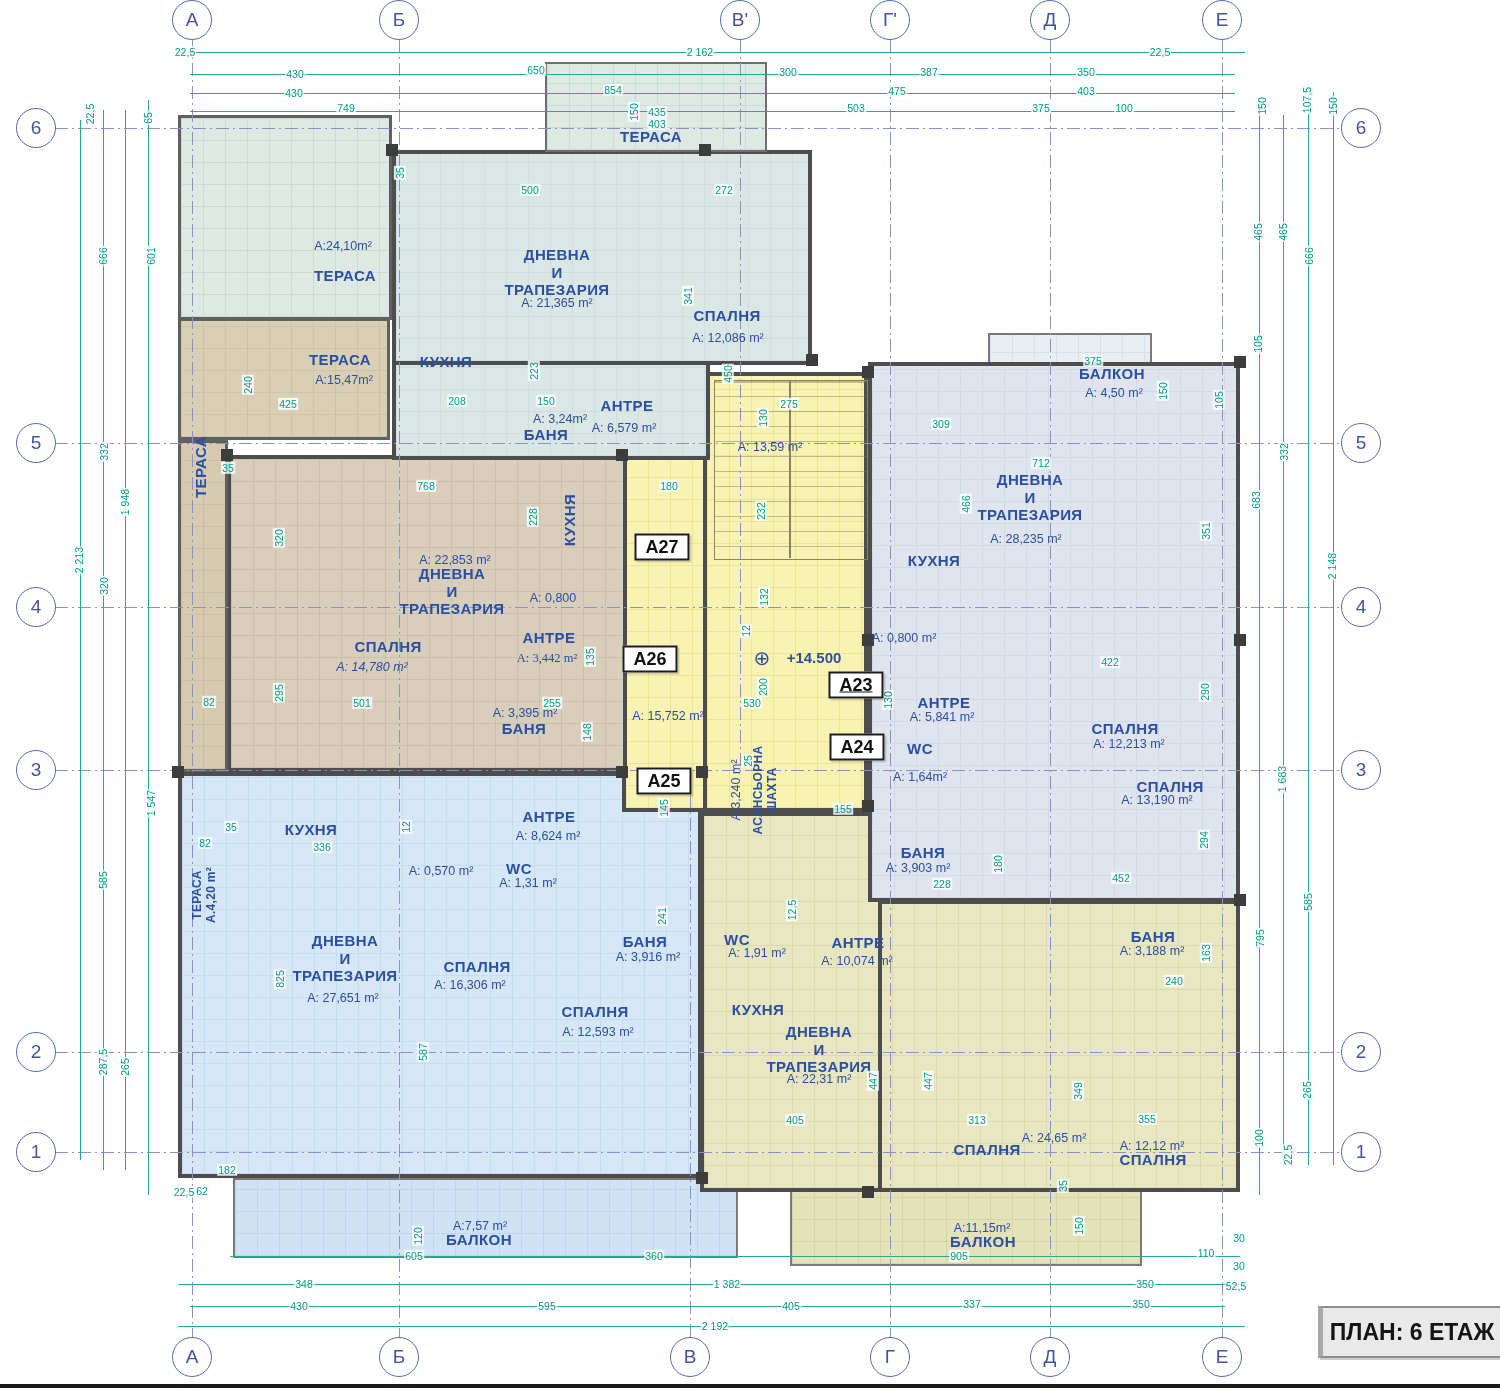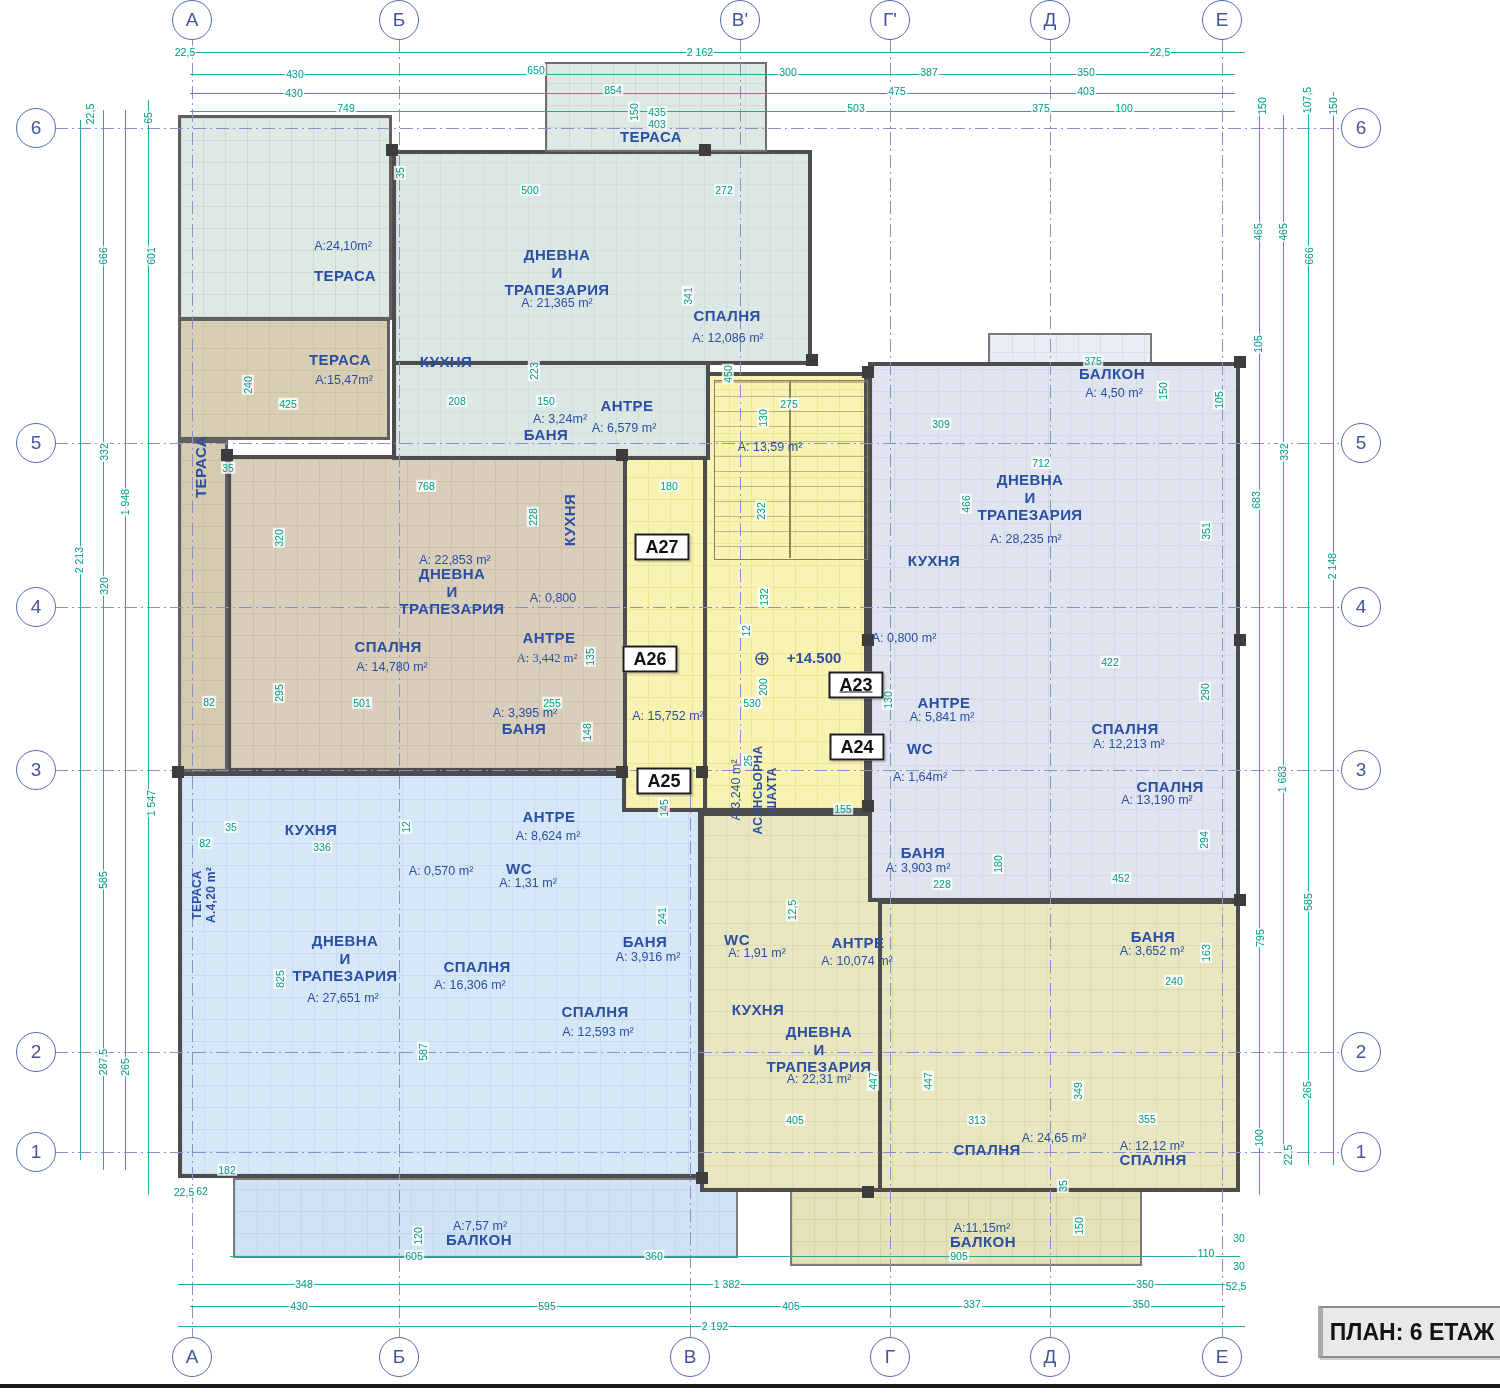--- a/index.html
+++ b/index.html
@@ -126,21 +126,21 @@
 ШАХТА</div>
     <div class="lbl area v" style="left: 736px; top: 790px;">А:3,240 m²</div>
     <div class="lbl room v" style="left: 201px; top: 467px;">ТЕРАСА</div>
     <div class="lbl room v" style="left: 570px; top: 520px;">КУХНЯ</div>
     <div class="lbl area" style="left: 455px; top: 560px;">А: 22,853 m²</div>
     <div class="lbl room" style="left: 452px; top: 592px;">ДНЕВНА
 И
 ТРАПЕЗАРИЯ</div>
     <div class="lbl area" style="left: 553px; top: 598px;">А: 0,800</div>
     <div class="lbl room" style="left: 388px; top: 647px;">СПАЛНЯ</div>
-    <div class="lbl area" style="left: 392px; top: 667px;">А: 14,780 m²</div>
+    <div class="lbl area" style="left: 372px; top: 667px; font-style: italic;">А: 14,780 m²</div>
     <div class="lbl room" style="left: 549px; top: 638px;">АНТРЕ</div>
     <div class="lbl area" style="left: 547px; top: 658px; font-family: Liberation Serif, serif;">А: 3,442 m²</div>
     <div class="lbl area" style="left: 525px; top: 713px;">А: 3,395 m²</div>
     <div class="lbl room" style="left: 524px; top: 729px;">БАНЯ</div>
     <div class="lbl room" style="left: 1112px; top: 374px;">БАЛКОН</div>
     <div class="lbl area" style="left: 1114px; top: 393px;">А: 4,50 m²</div>
     <div class="lbl room" style="left: 1030px; top: 498px;">ДНЕВНА
 И
 ТРАПЕЗАРИЯ</div>
     <div class="lbl area" style="left: 1026px; top: 539px;">А: 28,235 m²</div>
@@ -181,21 +181,21 @@
     <div class="lbl area" style="left: 857px; top: 961px;">А: 10,074 m²</div>
     <div class="lbl room" style="left: 819px; top: 1050px;">ДНЕВНА
 И
 ТРАПЕЗАРИЯ</div>
     <div class="lbl area" style="left: 819px; top: 1079px;">А: 22,31  m²</div>
     <div class="lbl area" style="left: 1054px; top: 1138px;">А: 24,65  m²</div>
     <div class="lbl room" style="left: 987px; top: 1150px;">СПАЛНЯ</div>
     <div class="lbl area" style="left: 1152px; top: 1146px;">А: 12,12  m²</div>
     <div class="lbl room" style="left: 1153px; top: 1160px;">СПАЛНЯ</div>
     <div class="lbl room" style="left: 1153px; top: 937px;">БАНЯ</div>
-    <div class="lbl area" style="left: 1152px; top: 951px;">А: 3,652 m²</div>
+    <div class="lbl area" style="left: 1152px; top: 951px;">А: 3,188 m²</div>
     <div class="lbl area" style="left: 480px; top: 1226px;">А:7,57  m²</div>
     <div class="lbl room" style="left: 479px; top: 1240px;">БАЛКОН</div>
     <div class="lbl area" style="left: 982px; top: 1228px;">А:11,15m²</div>
     <div class="lbl room" style="left: 983px; top: 1242px;">БАЛКОН</div>
     <div class="lbl lvlsym" style="left: 762px; top: 659px;">⊕</div>
     <div class="lbl level" style="left: 814px; top: 658px;">+14.500</div>
     <div class="lbl dim" style="left: 185px; top: 52px;">22,5</div>
     <div class="lbl dim" style="left: 700px; top: 52px;">2 162</div>
     <div class="lbl dim" style="left: 1160px; top: 52px;">22,5</div>
     <div class="lbl dim" style="left: 295px; top: 74px;">430</div>

